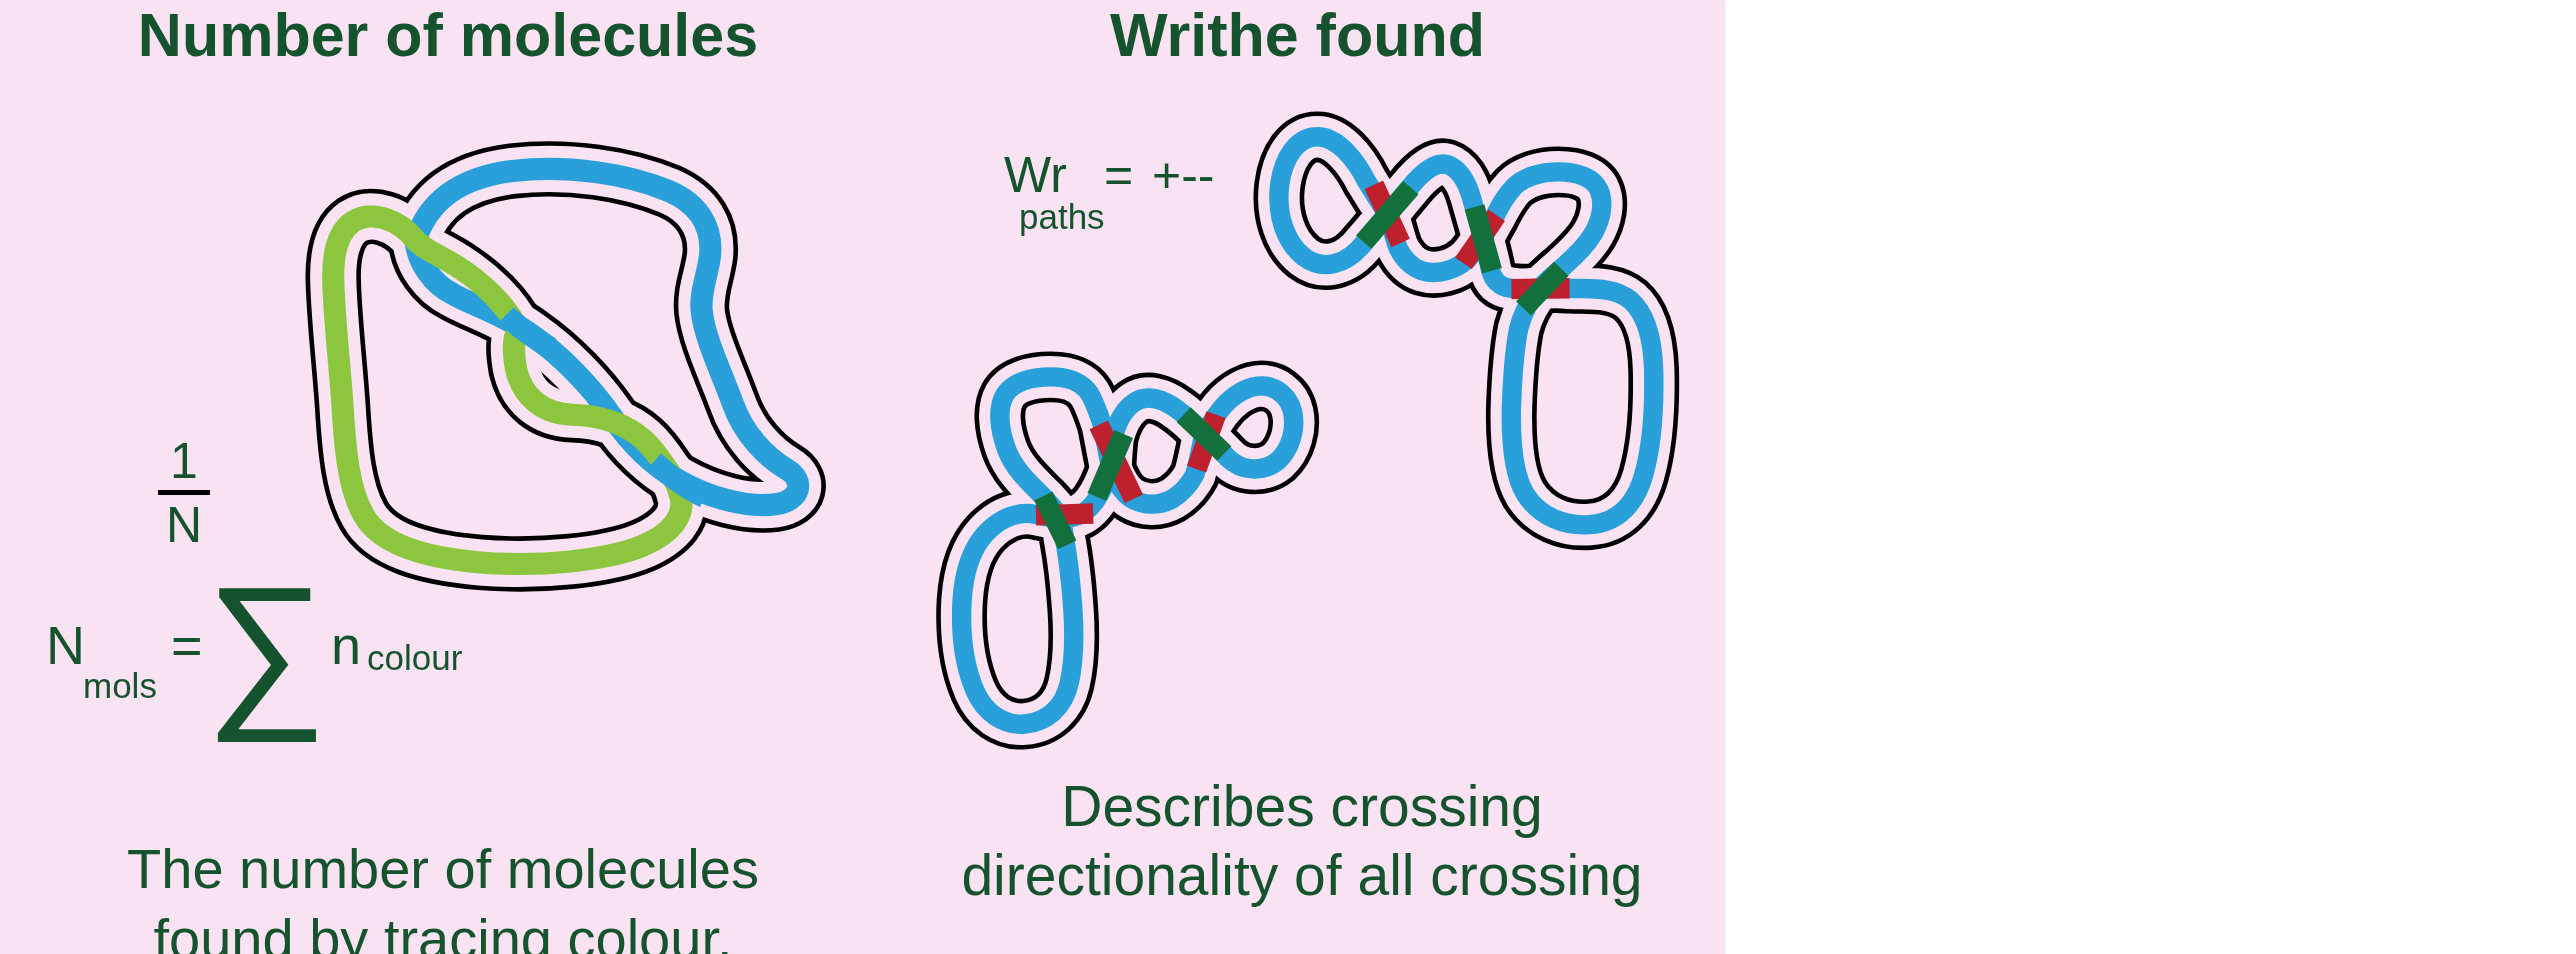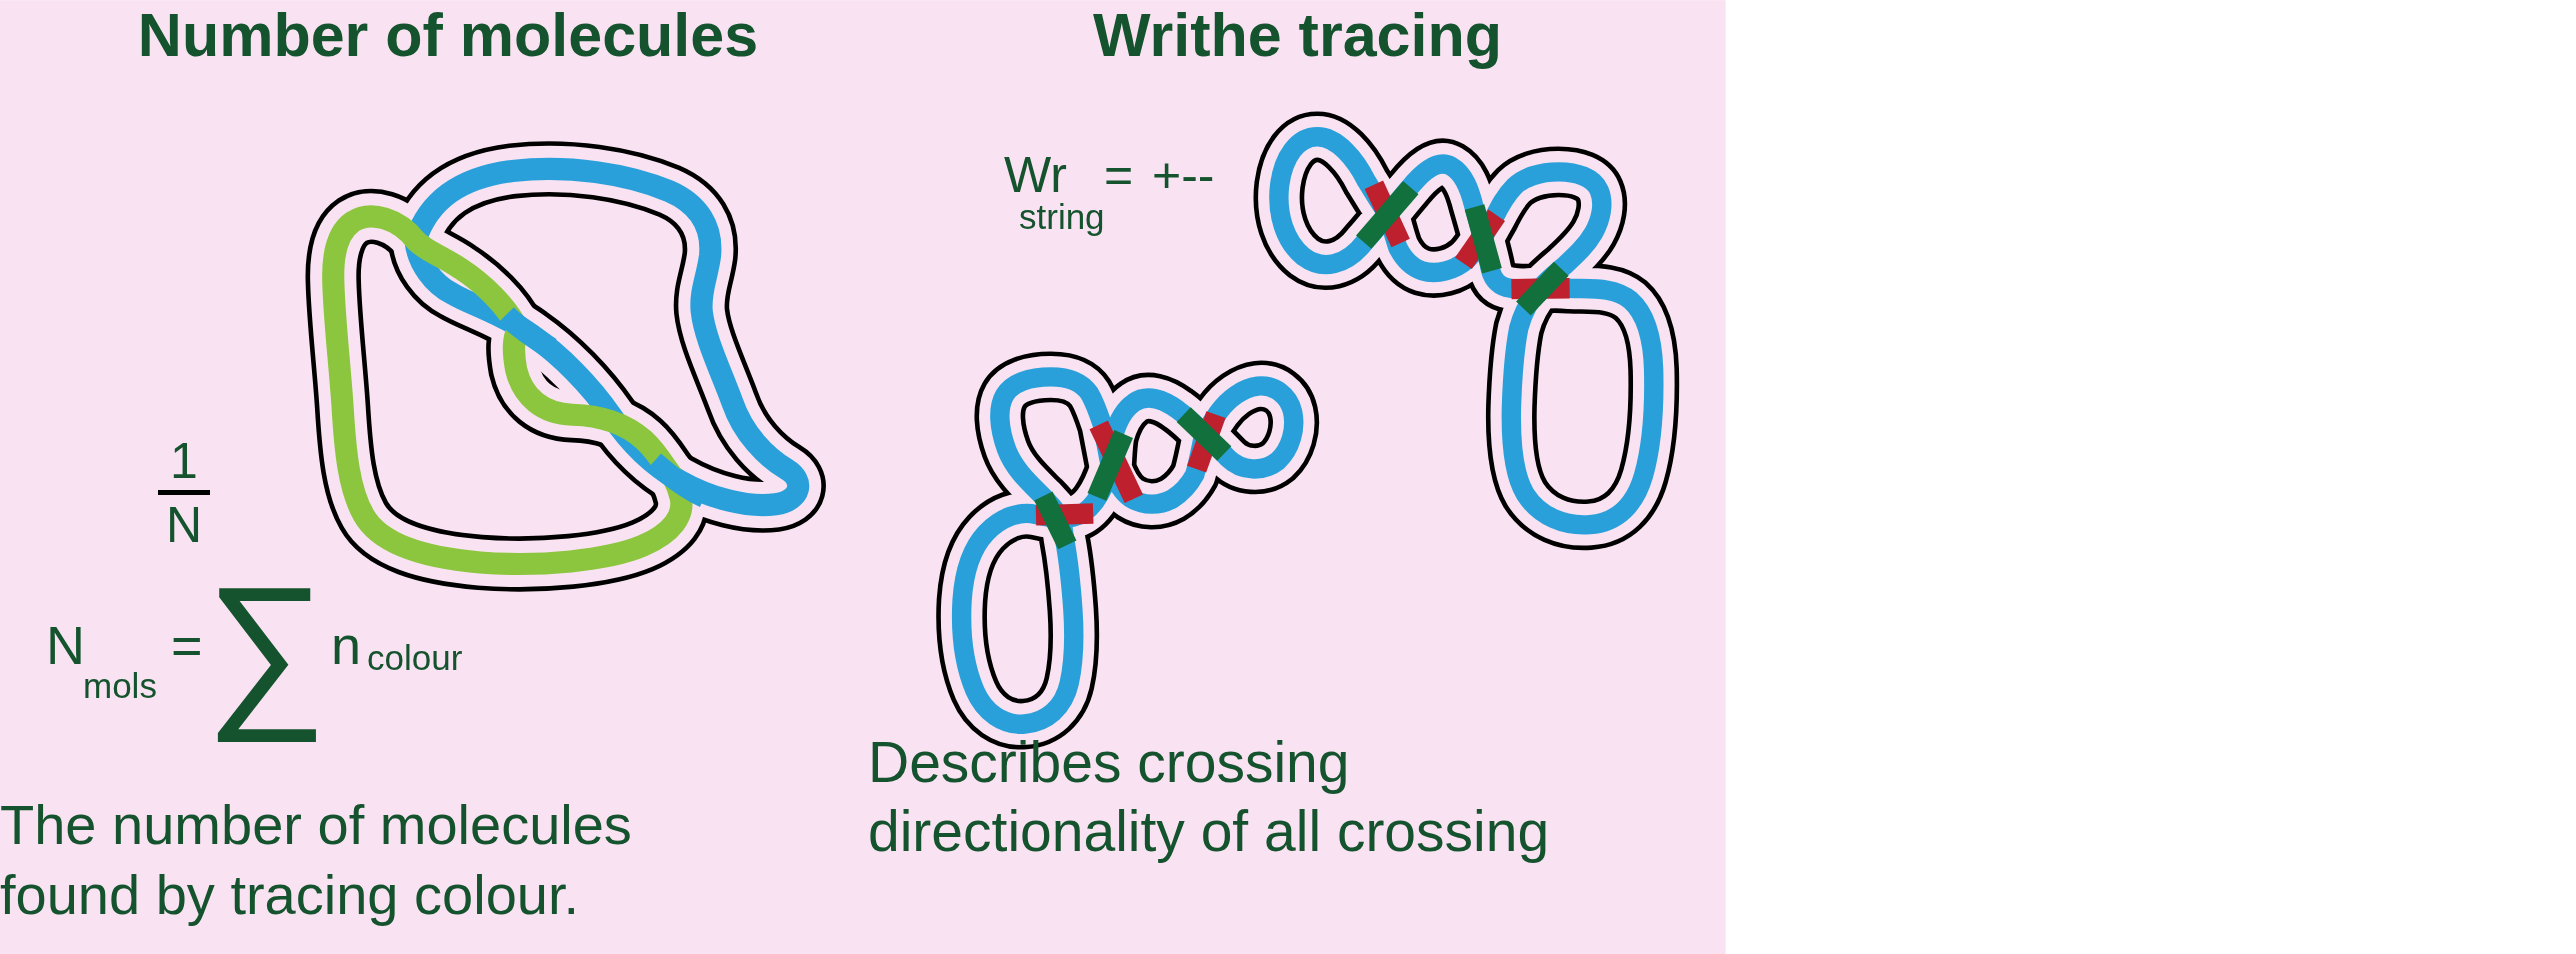--- a/index.html
+++ b/index.html
@@ -1,19 +1,19 @@
 <!DOCTYPE html>
 <html style="font-size:14.8px"><head>
 <meta charset="utf-8">
 <style>
   html,body{margin:0;padding:0;background:#fff;}
   .page{position:relative;width:2576px;height:955px;overflow:hidden;font-family:"Liberation Sans",sans-serif;color:#14532d;padding-left:17px;}
   .abs{position:absolute;}
   .title{font-weight:bold;font-size:61px;text-align:center;}
-  .caption{font-size:56px;line-height:70px;text-align:left;}
+  .caption{font-size:56px;line-height:70px;text-align:center;margin-top:44px;}
   .frac{text-align:center;font-size:50px;line-height:1;}
   .frac .bar{border-top:5.5px solid #000;width:52px;margin:3.7px auto 5.5px auto;height:0;}
   .fsym{font-size:54px;line-height:1;}
   .fsub{font-size:35px;line-height:1;}
   .sigma{font-size:171px;line-height:1;}
   svg{position:absolute;left:0;top:0;}
 </style>
 </head>
 <body>
 
@@ -62,37 +62,37 @@
         <path d="M 1217,470 L 1188,538" stroke="#11703b"></path>
         <path d="M 1296,508 L 1317,449" stroke="#be202e"></path>
         <path d="M 1326,491 L 1282,449" stroke="#11703b"></path>
         <path d="M 1122,558 L 1184,556" stroke="#be202e"></path>
         <path d="M 1156,590 L 1130,537" stroke="#11703b"></path>
       </g>
     </g>
   </svg>
 
   <div class="abs title" style="left:0;top:10;width:896px;">Number of molecules</div>
-  <div class="abs title" style="left:868px;top:10;width:859px;">Writhe tracing</div>
+  <div class="abs title" style="left:868px;top:10;width:859px;">Writhe found</div>
 
   <div class="abs frac" style="left:148px;top:436px;width:72px;">
     <div>1</div>
     <div class="bar"></div>
     <div>N</div>
   </div>
 
   <div class="abs fsym" style="left:46px;top:618px;">N</div>
   <div class="abs fsub" style="left:83px;top:668px;">mols</div>
   <div class="abs fsym" style="left:171px;top:618px;">=</div>
   <div class="abs sigma" style="left:205px;top:561px;">∑</div>
   <div class="abs fsym" style="left:331px;top:618px;">n</div>
   <div class="abs fsub" style="left:367px;top:640px;">colour</div>
 
   <div class="abs fsym" style="left:1004px;top:150px;font-size:50px;">Wr</div>
-  <div class="abs fsub" style="left:1019px;top:199px;">string</div>
+  <div class="abs fsub" style="left:1019px;top:199px;">paths</div>
   <div class="abs fsym" style="left:1104px;top:150px;font-size:50px;">=</div>
   <div class="abs fsym" style="left:1152px;top:150px;font-size:50px;">+--</div>
 
   <div class="abs caption" style="left:0;top:790px;width:886px;">
     <div>The number of molecules</div>
     <div>found by tracing colour.</div>
   </div>
   <div class="abs caption" style="left:868px;top:728px;width:868px;font-size:57px;line-height:69px;">
     <div>Describes crossing</div>
     <div>directionality of all crossing</div>

